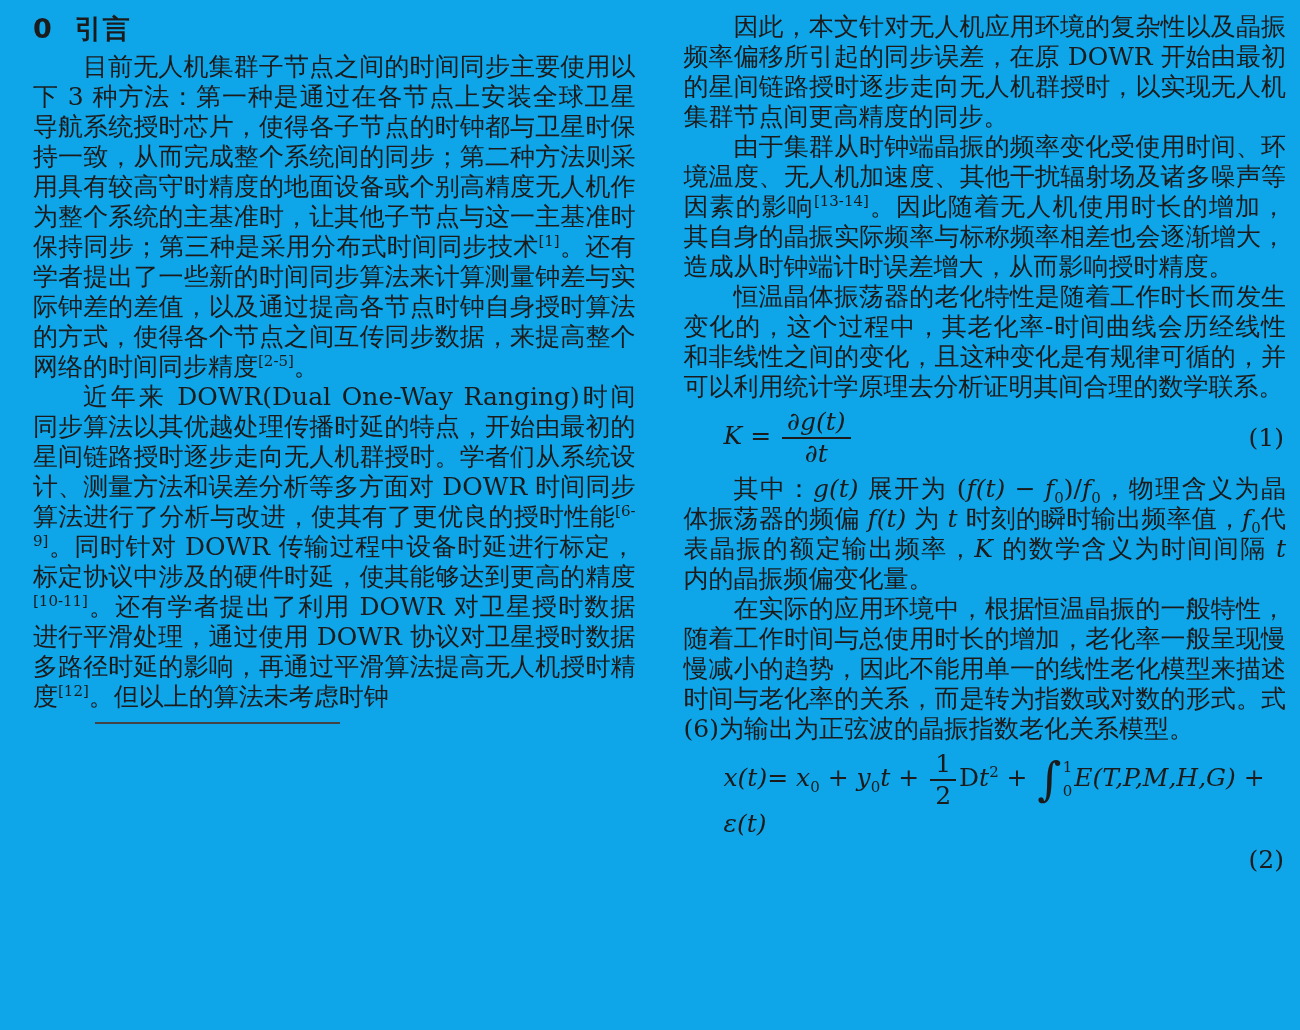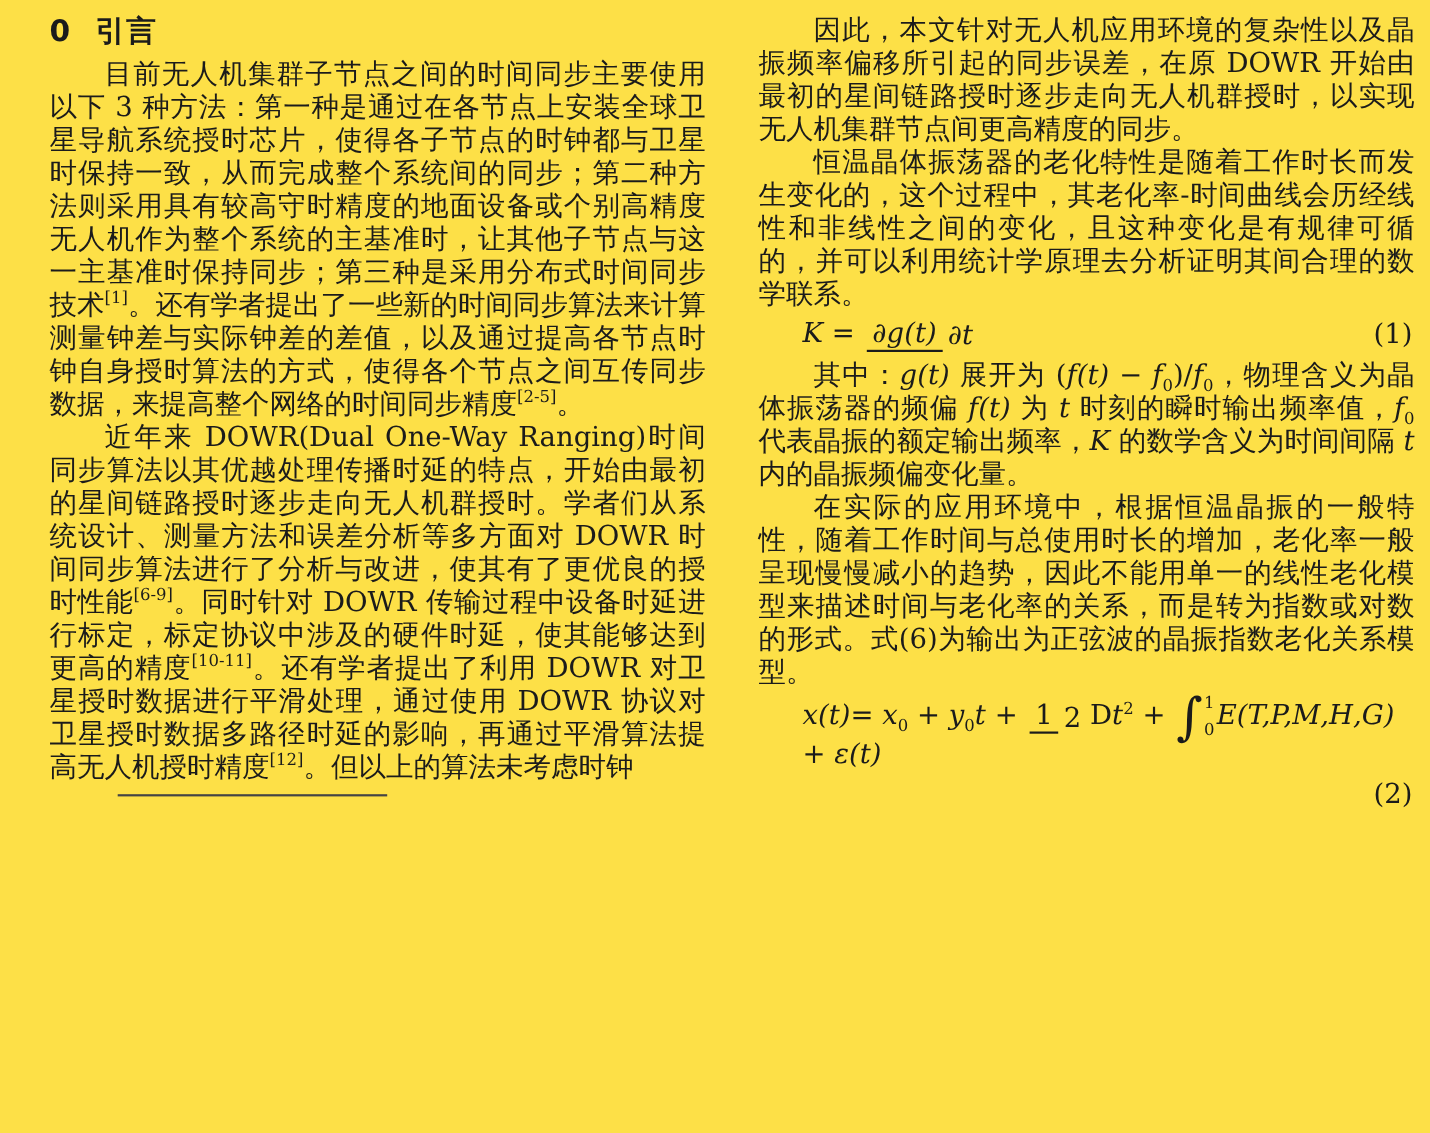--- a/index.html
+++ b/index.html
@@ -1,21 +1,21 @@
 <!DOCTYPE html>
 <html lang="zh"><head>
 <meta charset="utf-8">
 <style>
   html,body{margin:0;padding:0;background:#ffffff;}
   .page{
     width:1300px;height:1030px;box-sizing:border-box;
-    background:#fde047;color:#1b1b1b;
+    background:#0ea5e9;color:#1b1b1b;
     font-family:"DejaVu Serif","Liberation Serif",serif;
     font-size:25px;line-height:30px;
-    padding:12px 14px 0 45px;
+    padding:12px 14px 0 33px;
     display:flex;gap:48px;overflow:hidden;
   }
   .col{flex:1 1 0;min-width:0;}
   .sec-heading{
     font-family:"DejaVu Sans","Liberation Sans",sans-serif;
     font-weight:700;font-size:27px;line-height:34px;
     margin:0 0 6px 0;letter-spacing:1px;
   }
   .sec-heading .sec-num{margin-right:22px;}
   .right-col .sec-heading{margin-top:4px;margin-bottom:4px;}
@@ -27,21 +27,21 @@
   sup{font-size:0.60em;line-height:0;}
   sub{font-size:0.60em;line-height:0;}
   .it{font-style:italic;}
   .equation{
     display:flex;align-items:center;
     margin:6px 0 6px 0;padding-left:1.6em;
   }
   .eq-num{margin-left:auto;padding-right:2px;}
   .eq-num-line{text-align:right;padding-right:2px;margin-bottom:2px;}
   .frac{
-    display:inline-flex;flex-direction:row;align-items:center;
+    display:inline-flex;flex-direction:column;align-items:center;
     vertical-align:middle;margin:0 3px;line-height:1.05;
   }
   .frac .num{border-bottom:2px solid #1b1b1b;padding:1px 5px 2px 5px;}
   .frac .den{padding:2px 5px 0 5px;}
   .bigop{
     display:inline-flex;align-items:center;margin:0 2px;
     vertical-align:middle;
   }
   .bigop .glyph{font-size:1.85em;line-height:0.85;}
   .bigop .limits{
@@ -62,20 +62,21 @@
     <h2 class="sec-heading">
       <span class="sec-num">0</span><span class="sec-title">引言</span>
     </h2>
     <p class="para"><span>目前无人机集群子节点之间的时间同步主要使用以下 3 种方法：第一种是通过在各节点上安装全球卫星导航系统授时芯片，使得各子节点的时钟都与卫星时保持一致，从而完成整个系统间的同步；第二种方法则采用具有较高守时精度的地面设备或个别高精度无人机作为整个系统的主基准时，让其他子节点与这一主基准时保持同步；第三种是采用分布式时间同步技术</span><sup>[1]</sup><span>。还有学者提出了一些新的时间同步算法来计算测量钟差与实际钟差的差值，以及通过提高各节点时钟自身授时算法的方式，使得各个节点之间互传同步数据，来提高整个网络的时间同步精度</span><sup>[2-5]</sup><span>。</span></p>
     <p class="para"><span>近年来 DOWR(Dual One-Way Ranging)时间同步算法以其优越处理传播时延的特点，开始由最初的星间链路授时逐步走向无人机群授时。学者们从系统设计、测量方法和误差分析等多方面对 DOWR 时间同步算法进行了分析与改进，使其有了更优良的授时性能</span><sup>[6-9]</sup><span>。同时针对 DOWR 传输过程中设备时延进行标定，标定协议中涉及的硬件时延，使其能够达到更高的精度</span><sup>[10-11]</sup><span>。还有学者提出了利用 DOWR 对卫星授时数据进行平滑处理，通过使用 DOWR 协议对卫星授时数据多路径时延的影响，再通过平滑算法提高无人机授时精度</span><sup>[12]</sup><span>。但以上的算法未考虑时钟</span></p>
     <hr class="footnote-rule">
   </div>
 
   <div class="col right-col">
     <p class="para"><span>因此，本文针对无人机应用环境的复杂性以及晶振频率偏移所引起的同步误差，在原 DOWR 开始由最初的星间链路授时逐步走向无人机群授时，以实现无人机集群节点间更高精度的同步。</span></p>
+    <p class="para"><span>由于集群从时钟端晶振的频率变化受使用时间、环境温度、无人机加速度、其他干扰辐射场及诸多噪声等因素的影响</span><sup>[13-14]</sup><span>。因此随着无人机使用时长的增加，其自身的晶振实际频率与标称频率相差也会逐渐增大，造成从时钟端计时误差增大，从而影响授时精度。</span></p>
     <p class="para"><span>恒温晶体振荡器的老化特性是随着工作时长而发生变化的，这个过程中，其老化率-时间曲线会历经线性和非线性之间的变化，且这种变化是有规律可循的，并可以利用统计学原理去分析证明其间合理的数学联系。</span></p>
     <div class="equation">
       <span class="eq-body"><span class="it">K</span><span> = </span><span class="frac it">
             <span class="num">∂g(t)</span>
             <span class="den">∂t</span>
           </span></span>
       <span class="eq-num">(1)</span>
     </div>
     <p class="para"><span>其中：</span><span class="it">g(t)</span><span> 展开为 (</span><span class="it">f(t)</span><span> − </span><span class="it">f</span><sub>0</sub><span>)/</span><span class="it">f</span><sub>0</sub><span>，物理含义为晶体振荡器的频偏 </span><span class="it">f(t)</span><span> 为 </span><span class="it">t</span><span> 时刻的瞬时输出频率值，</span><span class="it">f</span><sub>0</sub><span>代表晶振的额定输出频率，</span><span class="it">K</span><span> 的数学含义为时间间隔 </span><span class="it">t</span><span> 内的晶振频偏变化量。</span></p>
     <p class="para"><span>在实际的应用环境中，根据恒温晶振的一般特性，随着工作时间与总使用时长的增加，老化率一般呈现慢慢减小的趋势，因此不能用单一的线性老化模型来描述时间与老化率的关系，而是转为指数或对数的形式。式(6)为输出为正弦波的晶振指数老化关系模型。</span></p>

